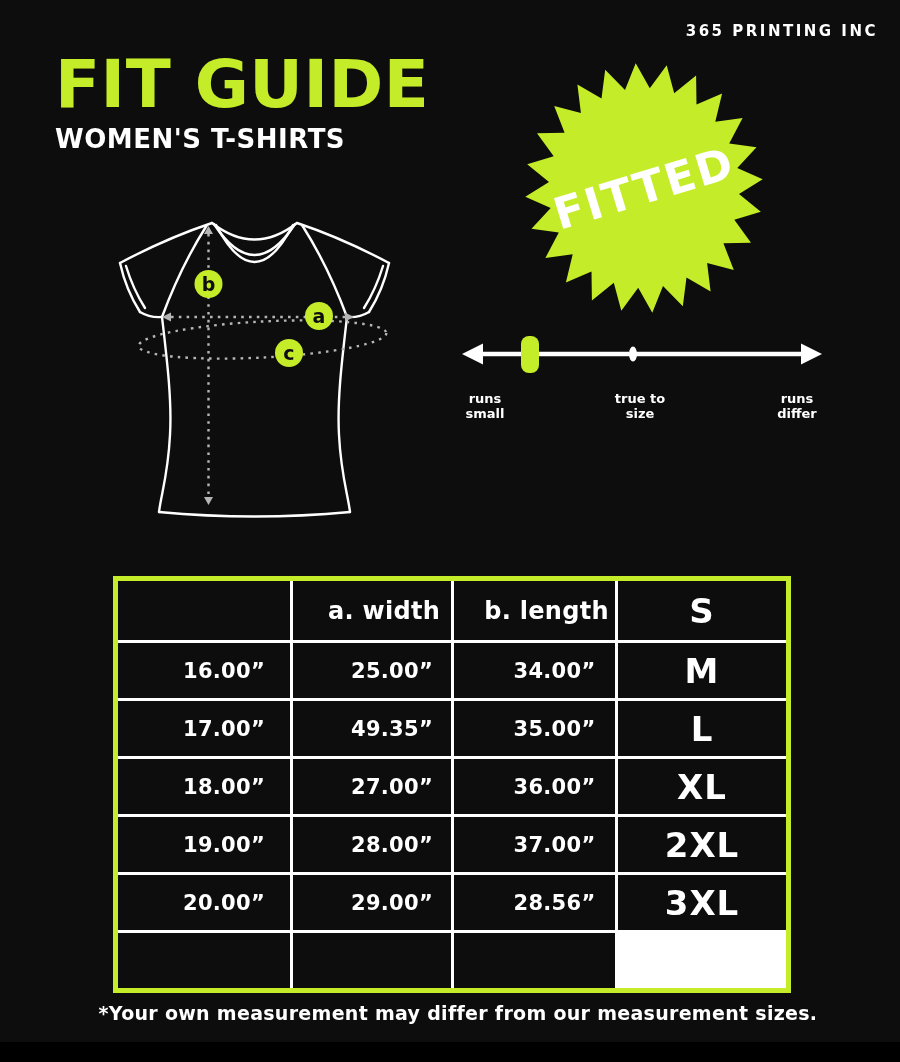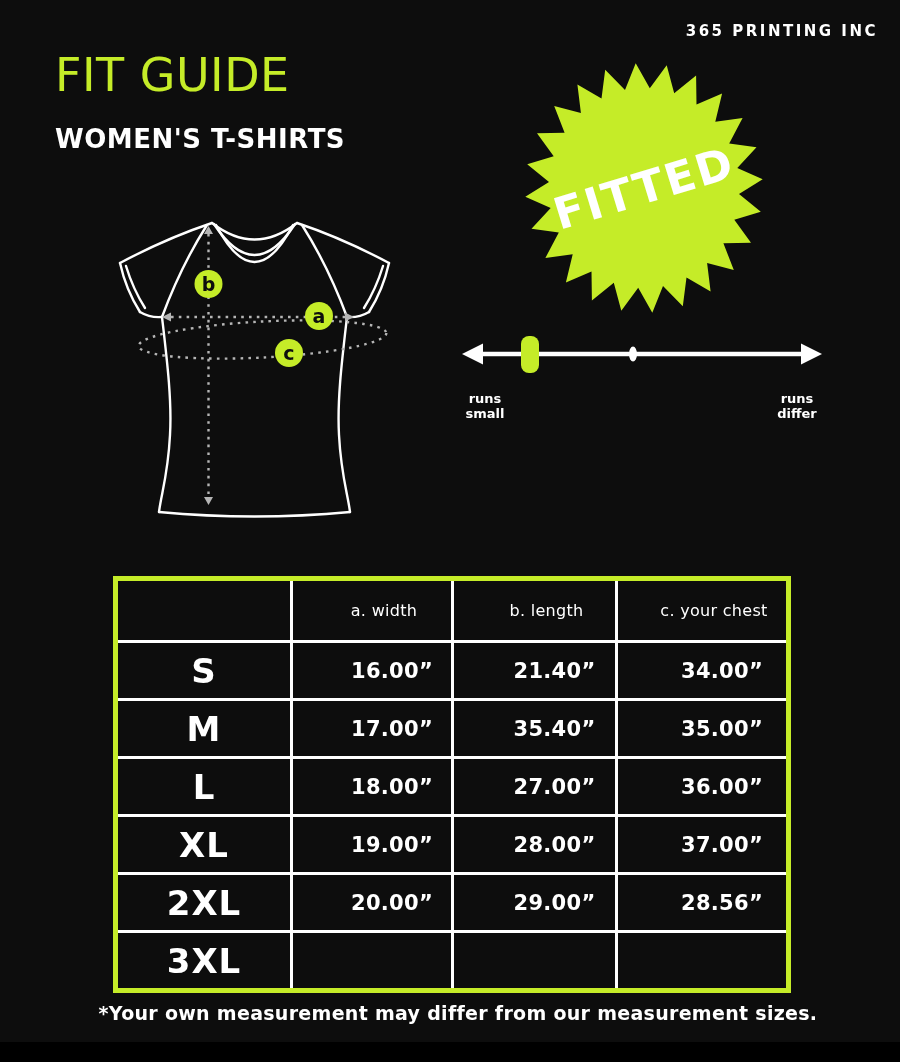--- a/index.html
+++ b/index.html
@@ -18,21 +18,21 @@
   .abs{position:absolute;}
 
   
   #brand{
     top:22px;right:22px;
     font-size:15px;font-weight:bold;letter-spacing:2.5px;
     color:var(--fg);white-space:nowrap;
   }
   #title{
     left:55px;top:52px;width:340px;
-    font-size:46px;font-weight:normal;letter-spacing:0.5px;line-height:1.0;
+    font-size:66px;font-weight:bold;letter-spacing:0.5px;line-height:1.0;
     color:var(--accent);white-space:nowrap;
   }
   #subtitle{
     left:55px;top:124px;width:335px;text-align:left;
     font-size:26px;font-weight:bold;letter-spacing:0.5px;
     color:var(--fg);white-space:nowrap;
   }
 
   
   #badge{left:515px;top:55px;}
@@ -71,21 +71,21 @@
     background:#ffffff;
     display:grid;
     grid-template-columns:172px 158px 161px 168px;
     grid-template-rows:59px repeat(6,55px);
     gap:3px;
   }
   .cell{
     background:var(--bg);display:flex;align-items:center;justify-content:center;
     color:var(--fg);white-space:nowrap;
   }
-  .cell.head{font-size:16px;font-weight:normal;letter-spacing:0.3px;padding-left:24px;}
+  .cell.head{font-size:24px;font-weight:bold;letter-spacing:0.3px;padding-left:24px;}
   .cell.size{font-size:34px;font-weight:bold;letter-spacing:1px;}
   .cell.val{font-size:21px;font-weight:bold;letter-spacing:0.3px;padding-left:40px;}
 
   #footnote{
     left:0;top:1002px;width:900px;text-align:center;
     font-size:19px;font-weight:bold;letter-spacing:0.3px;color:var(--fg);margin-left:8px;
   }
 </style>
 </head>
 <body>
@@ -153,39 +153,42 @@
     <line class="scale-line" x1="30" y1="24" x2="354" y2="24"></line>
     <polygon class="scale-head" points="12,24 33,13.5 33,34.5"></polygon>
     <polygon class="scale-head" points="372,24 351,13.5 351,34.5"></polygon>
     <rect x="71" y="6" width="18" height="37" rx="8" style="fill:var(--accent)"></rect>
     <ellipse cx="183" cy="24" rx="4" ry="7.5" fill="#ffffff"></ellipse>
   </svg>
   <div id="scale-label-left" class="scale-label abs">
     <div>runs</div>
     <div>small</div>
   </div>
+  <div id="scale-label-center" class="scale-label abs">
+    <div>true to</div>
+    <div>size</div>
+  </div>
   <div id="scale-label-right" class="scale-label abs">
     <div>runs</div>
     <div>differ</div>
   </div>
 
   <div id="size-table" class="abs">
     <div class="cell head"></div>
     <div class="cell head">a. width</div>
     <div class="cell head">b. length</div>
-    <div class="cell head">c. your chest</div>
 
     <div class="cell size">S</div>
     <div class="cell val">16.00”</div>
-    <div class="cell val">21.40”</div>
+    <div class="cell val">25.00”</div>
     <div class="cell val">34.00”</div>
 
     <div class="cell size">M</div>
     <div class="cell val">17.00”</div>
-    <div class="cell val">35.40”</div>
+    <div class="cell val">49.35”</div>
     <div class="cell val">35.00”</div>
 
     <div class="cell size">L</div>
     <div class="cell val">18.00”</div>
     <div class="cell val">27.00”</div>
     <div class="cell val">36.00”</div>
 
     <div class="cell size">XL</div>
     <div class="cell val">19.00”</div>
     <div class="cell val">28.00”</div>

